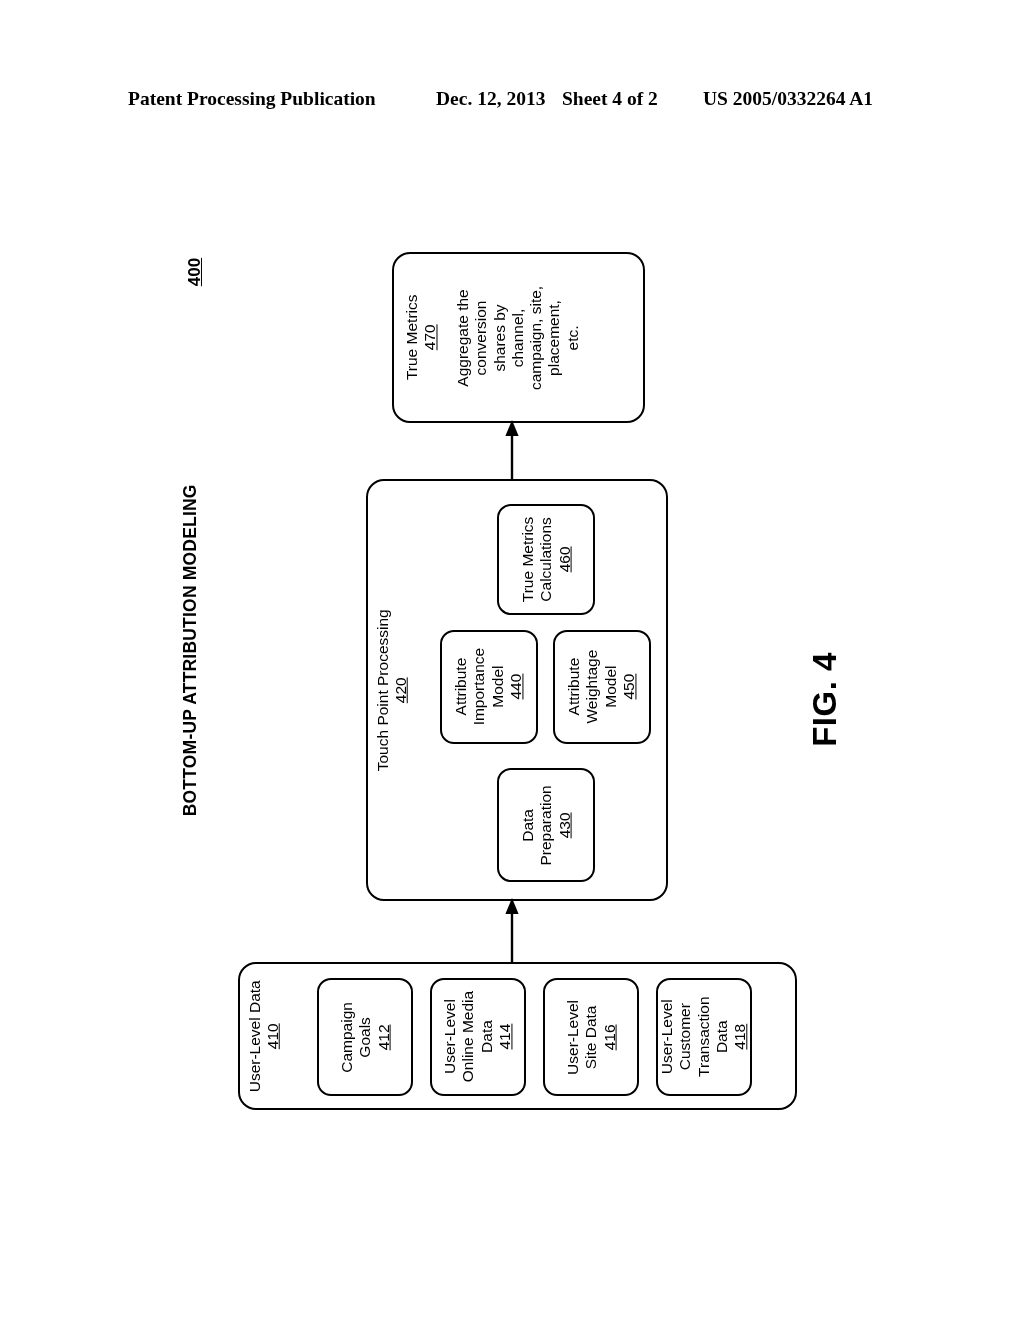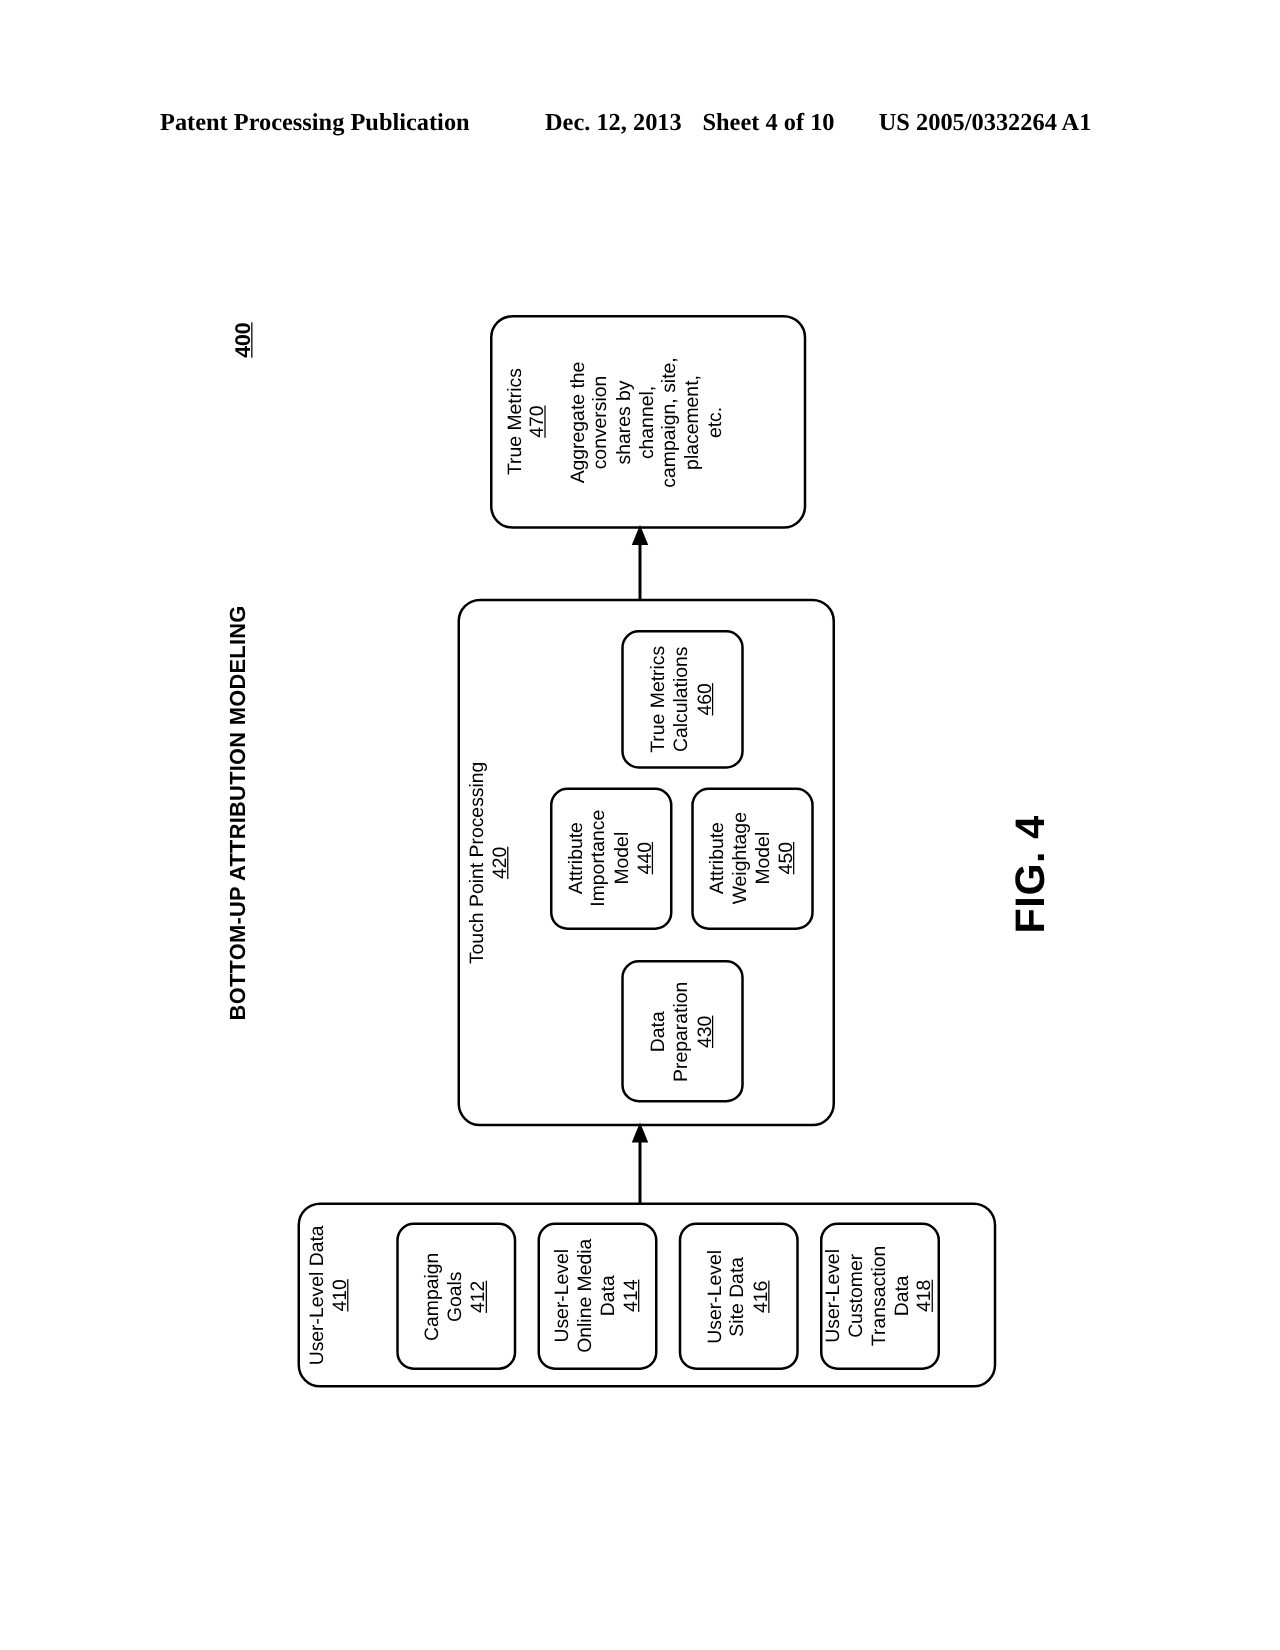--- a/index.html
+++ b/index.html
@@ -307,21 +307,21 @@
     width: 24px;
     height: 66px;
   }
 </style>
 </head>
 <body>
 
 <div id="patent-header">
   <span class="hdr-pub">Patent Processing Publication</span>
   <span class="hdr-date">Dec. 12, 2013</span>
-  <span class="hdr-sheet">Sheet 4 of 10</span>
+  <span class="hdr-sheet">Sheet 4 of 2</span>
   <span class="hdr-number">US 2005/0332264 A1</span>
 </div>
 
 <div id="fig-title">
   <span class="rot">BOTTOM-UP ATTRIBUTION MODELING</span>
 </div>
 
 <div id="ref-400">
   <span class="rot">400</span>
 </div>

